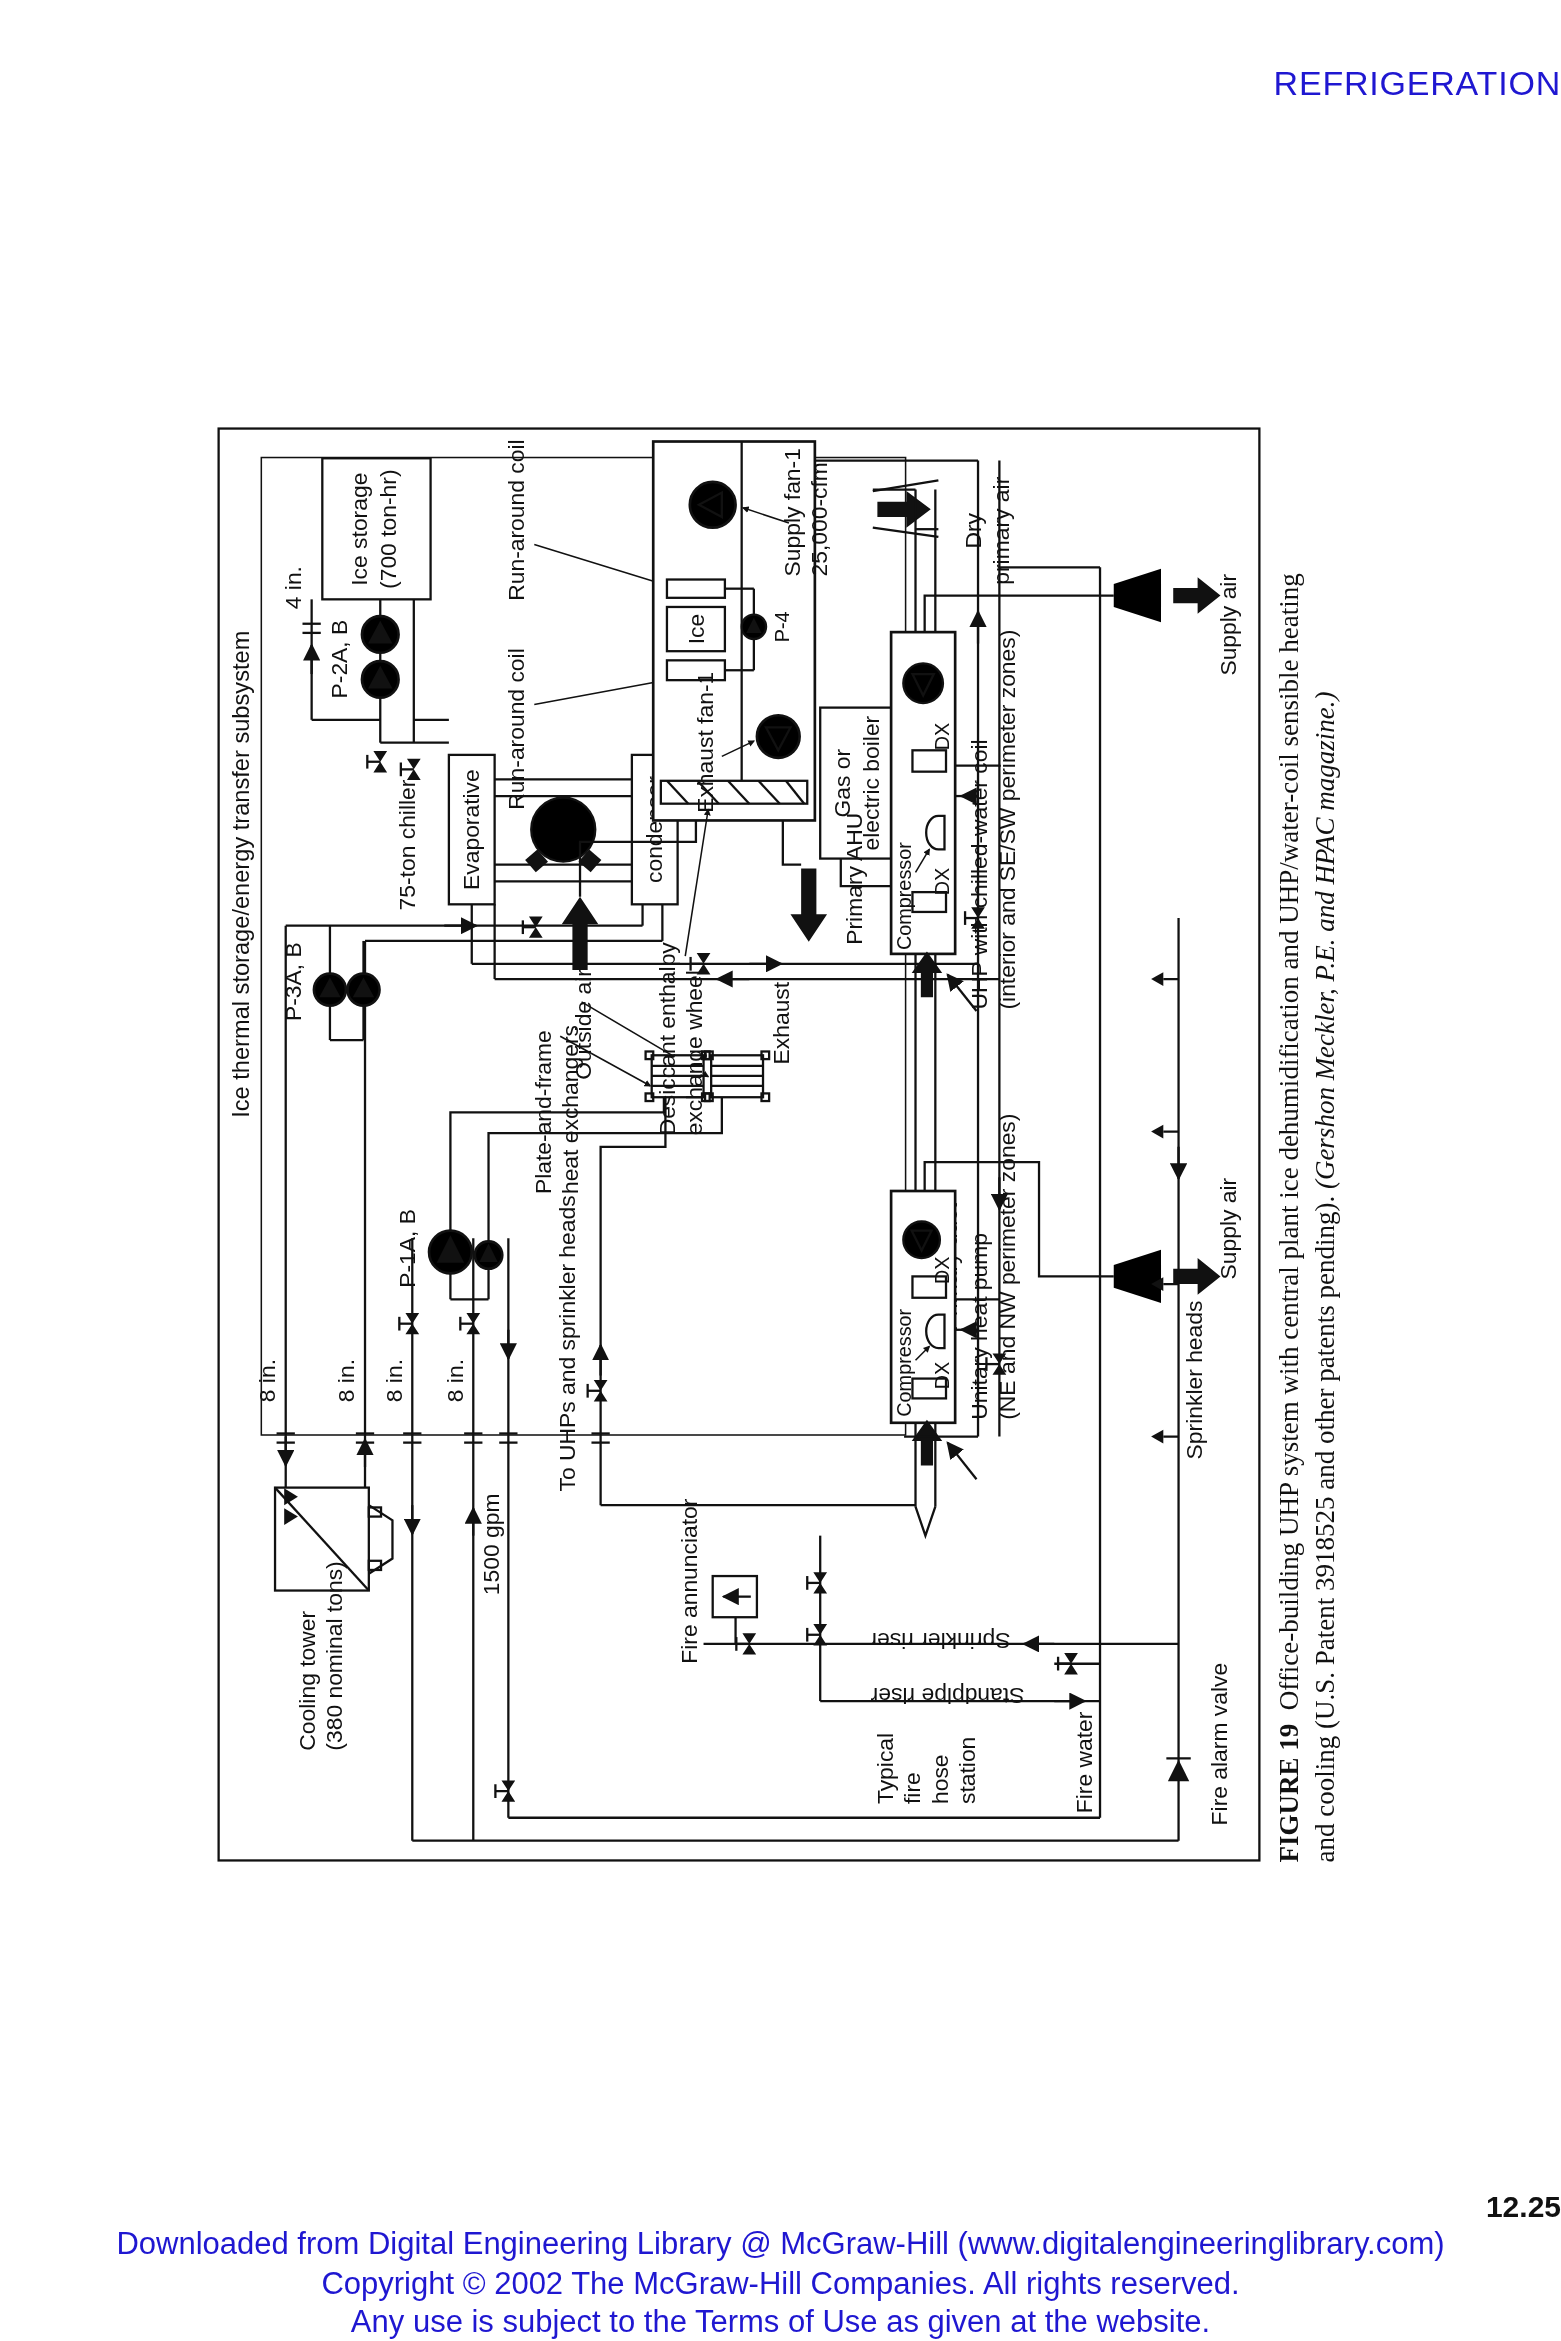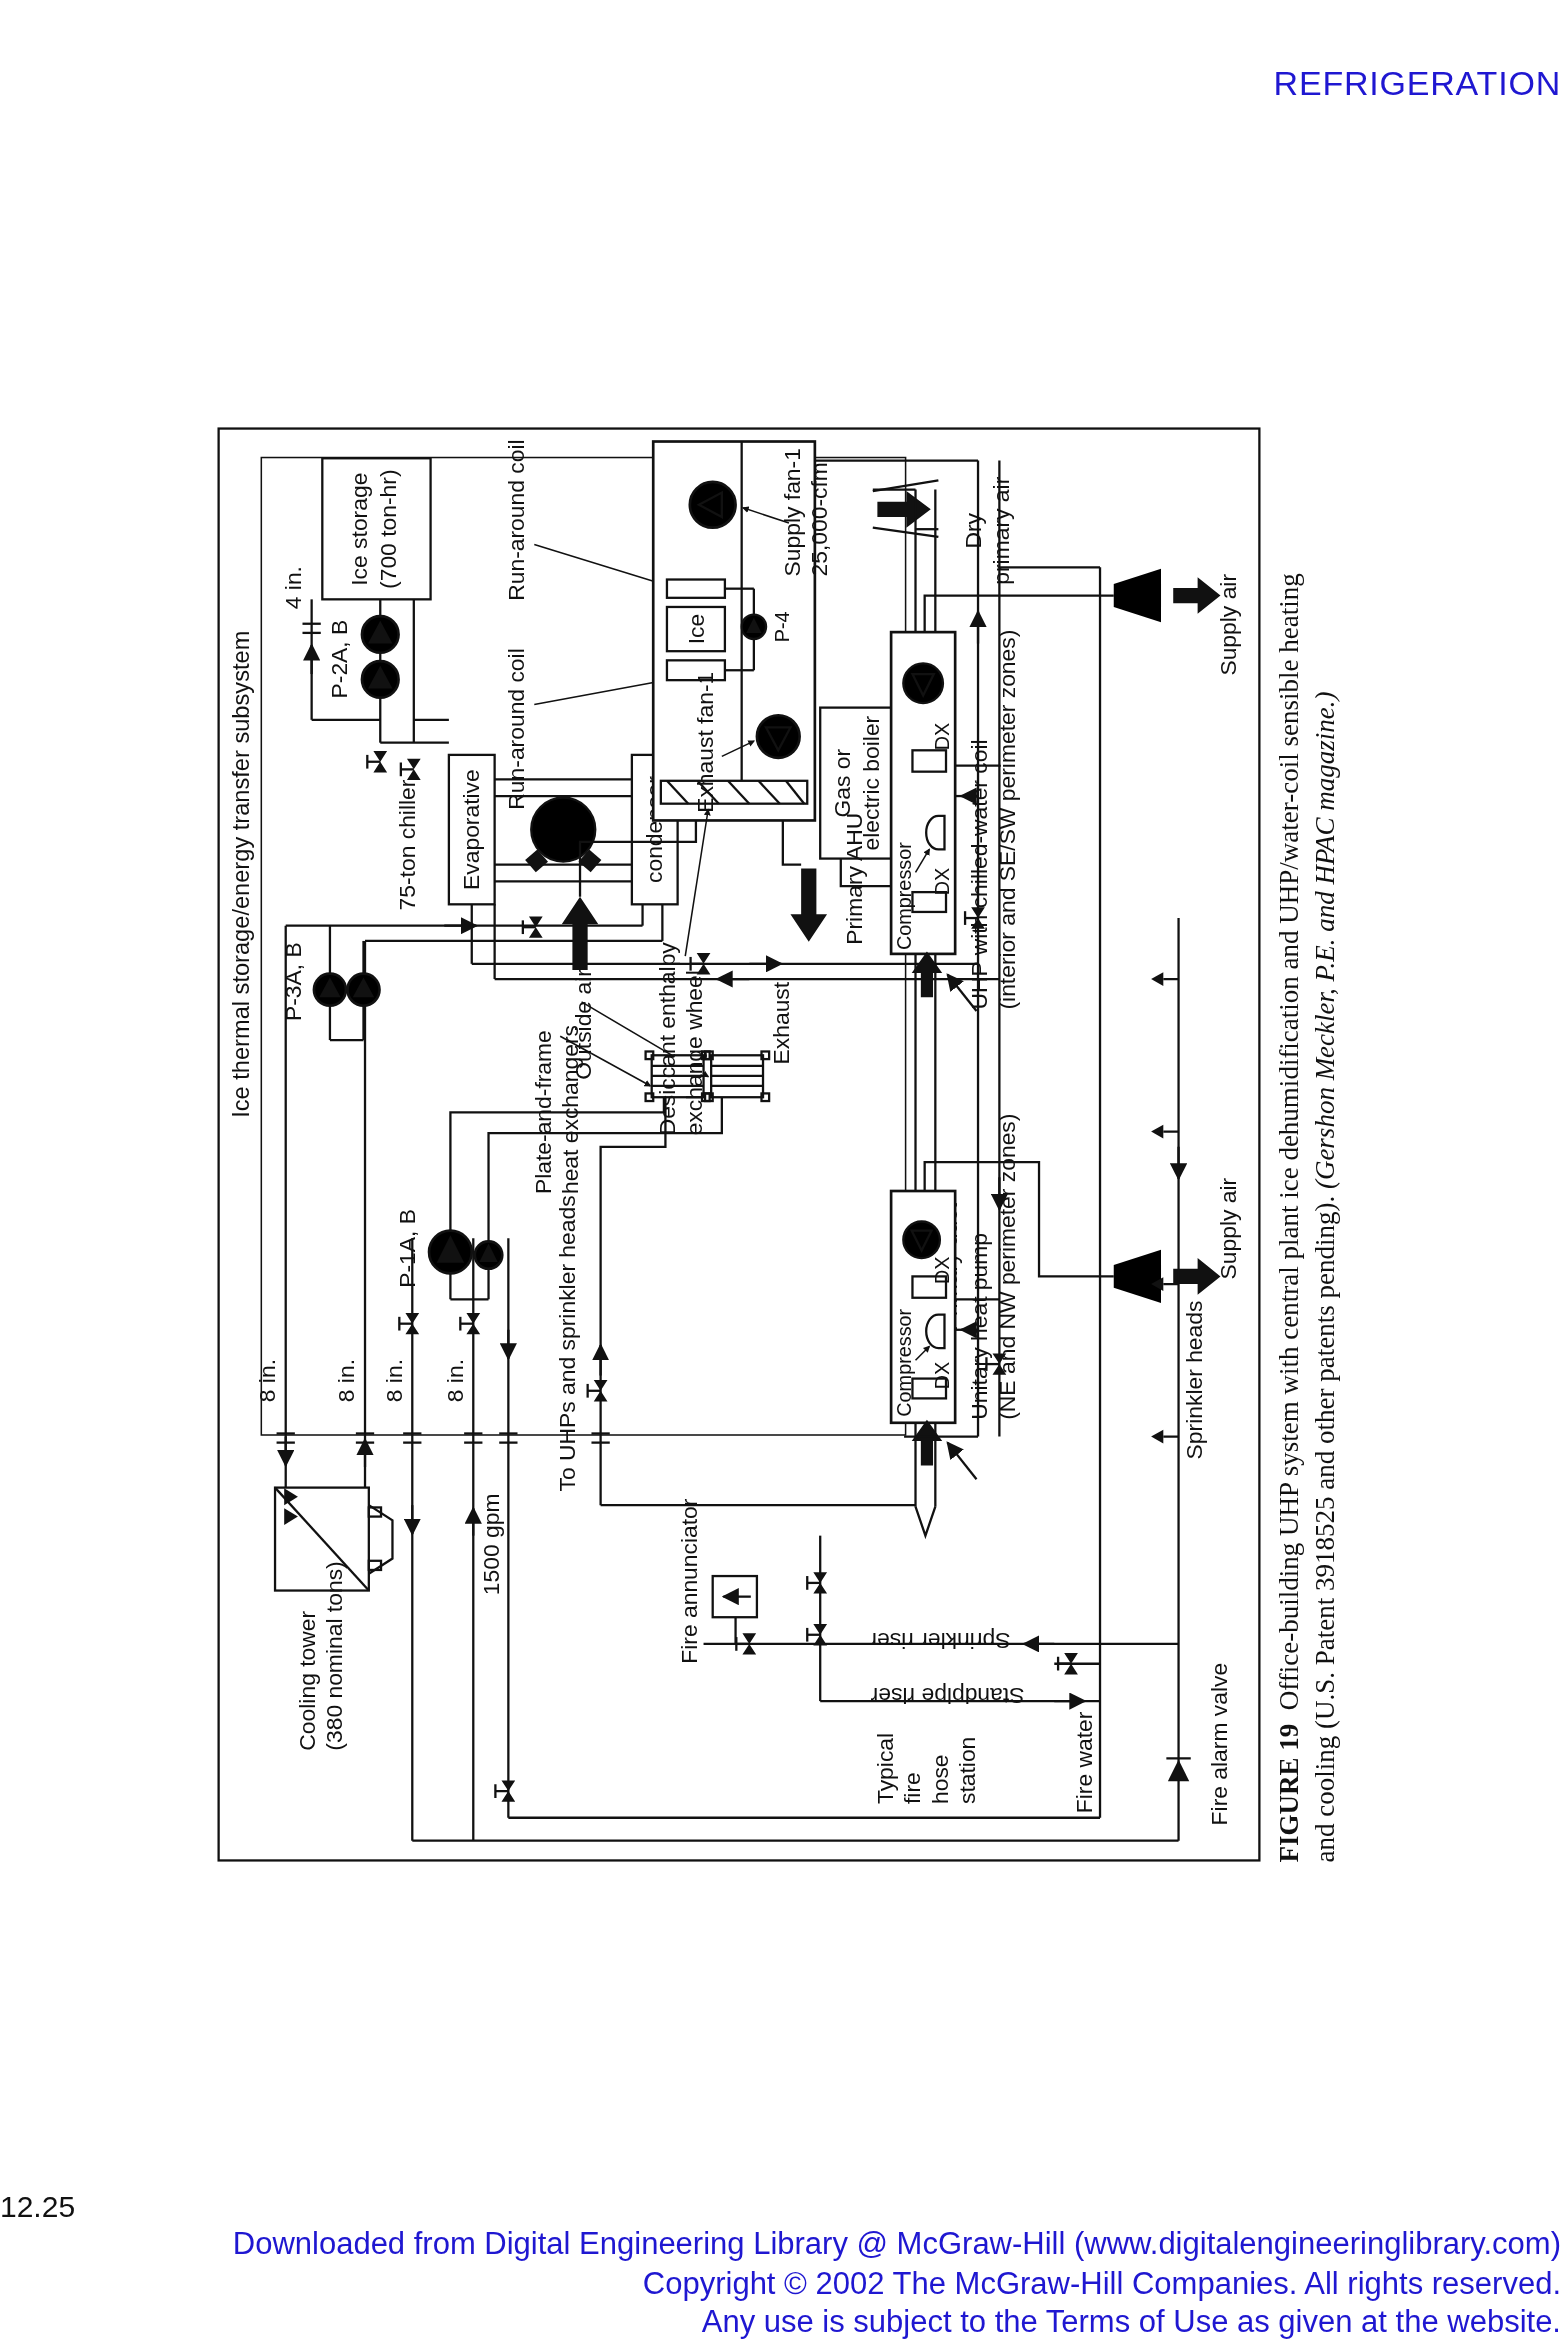--- a/index.html
+++ b/index.html
@@ -6,23 +6,23 @@
   .page{position:relative;width:1561px;height:2342px;background:#ffffff;overflow:hidden;
         font-family:"Liberation Sans",sans-serif;}
   .hdr{position:absolute;top:64px;left:0;width:100%;text-align:right;
        font-size:34px;letter-spacing:0.8px;color:#1f17d1;}
   .rot{position:absolute;transform:rotate(-90deg);transform-origin:center center;}
   .diagwrap{left:20px;top:621px;width:1438px;height:1047px;}
   .capwrap{left:608px;top:1087px;width:1438px;height:113px;
            font-family:"Liberation Serif",serif;font-size:27px;color:#111;line-height:36px;}
   .capwrap .fl{font-weight:bold;}
   .capwrap .it{font-style:italic;}
-  .pageno{position:absolute;top:2190px;left:0;width:100%;text-align:left;
-          font-size:30px;font-weight:normal;color:#111;}
-  .ftr{position:absolute;left:0;width:100%;text-align:right;color:#1f17d1;font-size:31px;}
+  .pageno{position:absolute;top:2190px;left:0;width:100%;text-align:right;
+          font-size:30px;font-weight:bold;color:#111;}
+  .ftr{position:absolute;left:0;width:100%;text-align:center;color:#1f17d1;font-size:31px;}
   svg text{fill:#111;font-family:"Liberation Sans",sans-serif;font-size:30px;}
   svg .sm{font-size:26px;}
   svg .ttl{font-size:31px;}
   svg line,svg polyline,svg path.pp,svg rect{stroke:#111;fill:none;stroke-width:3;}
   svg rect.wh{fill:#fff;}
   svg .thin{stroke-width:2;}
   svg .thk{stroke-width:3.5;}
   svg .blk{fill:#111;stroke:none;}
 </style>
 </head>

